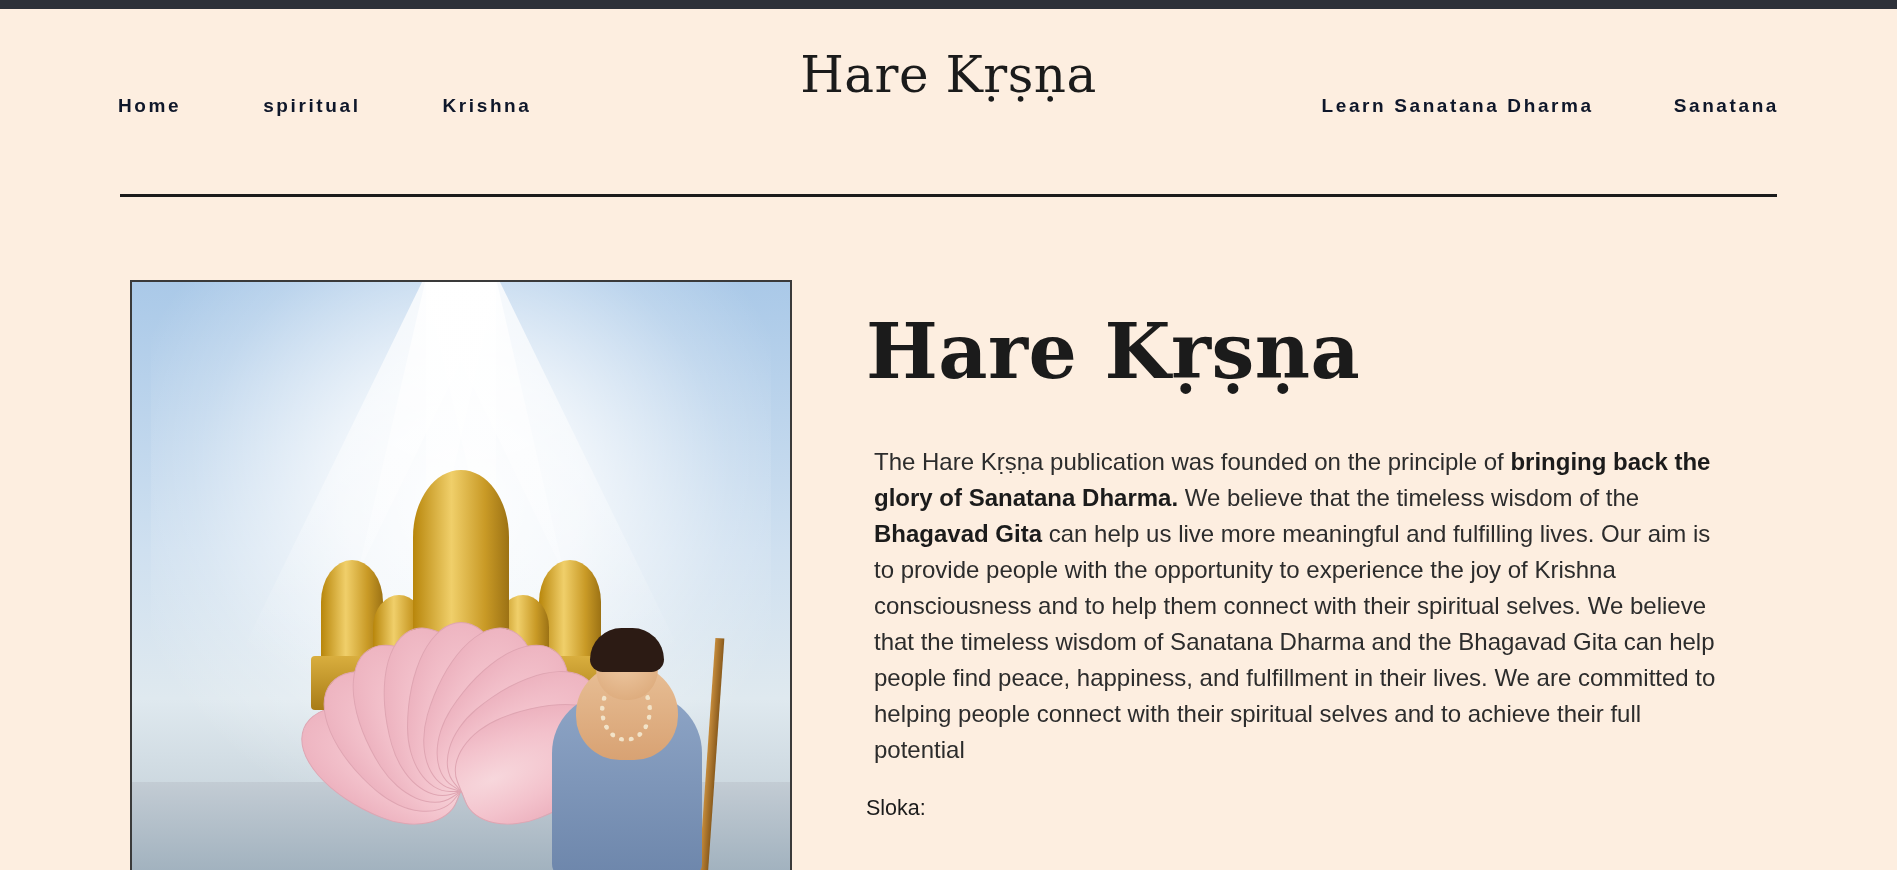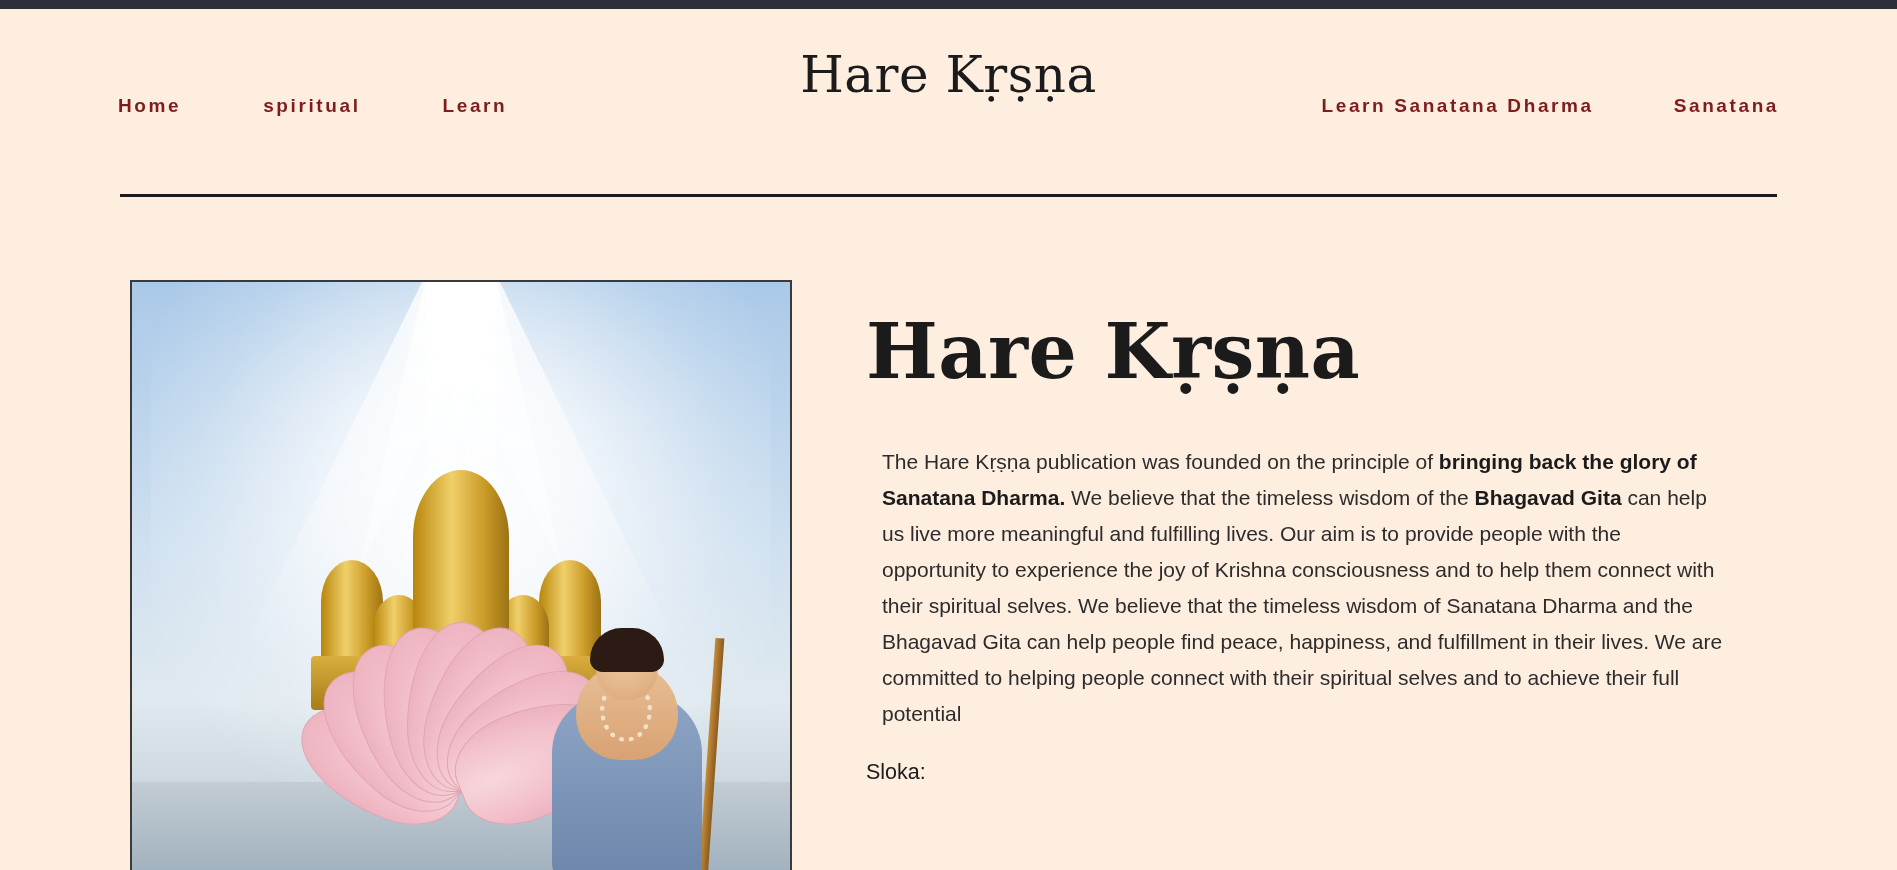--- a/index.html
+++ b/index.html
@@ -54,21 +54,21 @@
     display: flex;
     gap: 80px;
     align-items: center;
     margin-left: 16px;
   }
   .nav-link {
     font-family: "Liberation Sans", sans-serif;
     font-size: 19px;
     font-weight: bold;
     letter-spacing: 2.6px;
-    color: #7f1d1d;
+    color: #0f172a;
     text-decoration: none;
     white-space: nowrap;
     cursor: pointer;
   }
   .site-title {
     position: absolute;
     left: 50%;
     transform: translateX(-50%);
     top: 40px;
     width: 640px;
@@ -238,24 +238,24 @@
     font-family: "DejaVu Serif", "Liberation Serif", serif;
     font-size: 76px;
     line-height: 1;
     font-weight: bold;
     color: #1b1b1b;
     margin: 0 0 54px 0;
     letter-spacing: 0.5px;
   }
   .article-body {
     font-family: "Liberation Sans", sans-serif;
-    font-size: 21px;
+    font-size: 24px;
     line-height: 36px;
     color: #2c2c2c;
-    margin: 16px;
+    margin: 8px;
     max-width: 880px;
   }
   .article-body b { color: #1b1b1b; font-weight: bold; }
   .sloka-label {
     margin-top: 22px;
     font-family: "Liberation Sans", sans-serif;
     font-size: 21.5px;
     line-height: 36px;
     color: #1b1b1b;
   }
@@ -268,21 +268,21 @@
 
   <div class="top-strip"></div>
 
   <div class="page-frame">
 
     <div class="header">
 
       <nav class="nav-left">
         <a class="nav-link">Home</a>
         <a class="nav-link">spiritual</a>
-        <a class="nav-link">Learn</a>
+        <a class="nav-link">Krishna</a>
       </nav>
 
       <div class="site-title">
         <div>Hare Kṛṣṇa</div>
       </div>
 
       <nav class="nav-right">
         <a class="nav-link">Learn Sanatana Dharma</a>
         <a class="nav-link">Sanatana</a>
       </nav>

